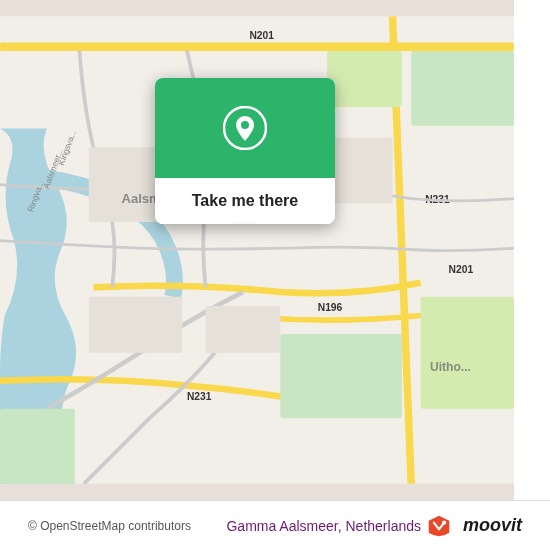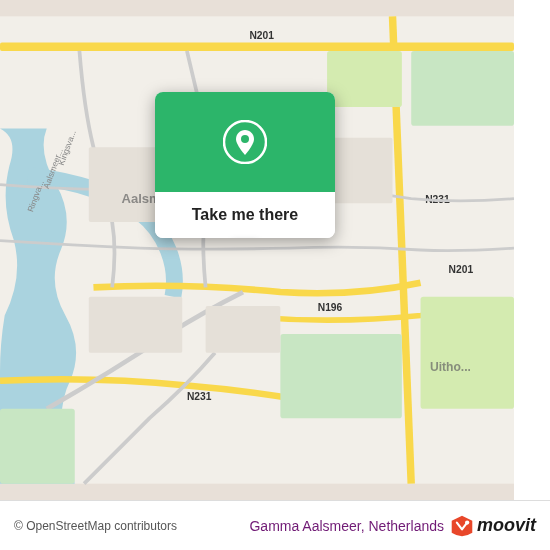--- a/index.html
+++ b/index.html
@@ -23,21 +23,21 @@
     .map-bg {
       width: 100%;
       height: 100%;
       position: absolute;
       top: 0; left: 0;
     }
 
     
     .popup-card {
       position: absolute;
-      top: 92px;
+      top: 78px;
       left: 155px;
       width: 180px;
       background: white;
       border-radius: 8px;
       box-shadow: 0 4px 16px rgba(0,0,0,0.35);
       display: flex;
       flex-direction: column;
       align-items: center;
       overflow: hidden;
       z-index: 10;
@@ -84,21 +84,21 @@
 
     
     #footer-bar {
       width: 550px;
       height: 50px;
       background: white;
       border-top: 1px solid #ddd;
       display: flex;
       align-items: center;
       justify-content: space-between;
-      padding: 0 14px;
+      padding: 0 28px;
     }
 
     .footer-left {
       display: flex;
       align-items: center;
       gap: 4px;
       font-size: 12px;
       color: #444;
     }
 
@@ -115,21 +115,21 @@
 
     .footer-title {
       font-size: 14px;
       font-weight: 400;
       color: #701a75;
     }
 
     .moovit-logo {
       display: flex;
       align-items: center;
-      gap: 3px;
+      gap: 12px;
     }
 
     .moovit-text {
       font-size: 18px;
       font-weight: 700;
       color: #1a1a1a;
       font-style: italic;
     }
 
     .moovit-icon {

